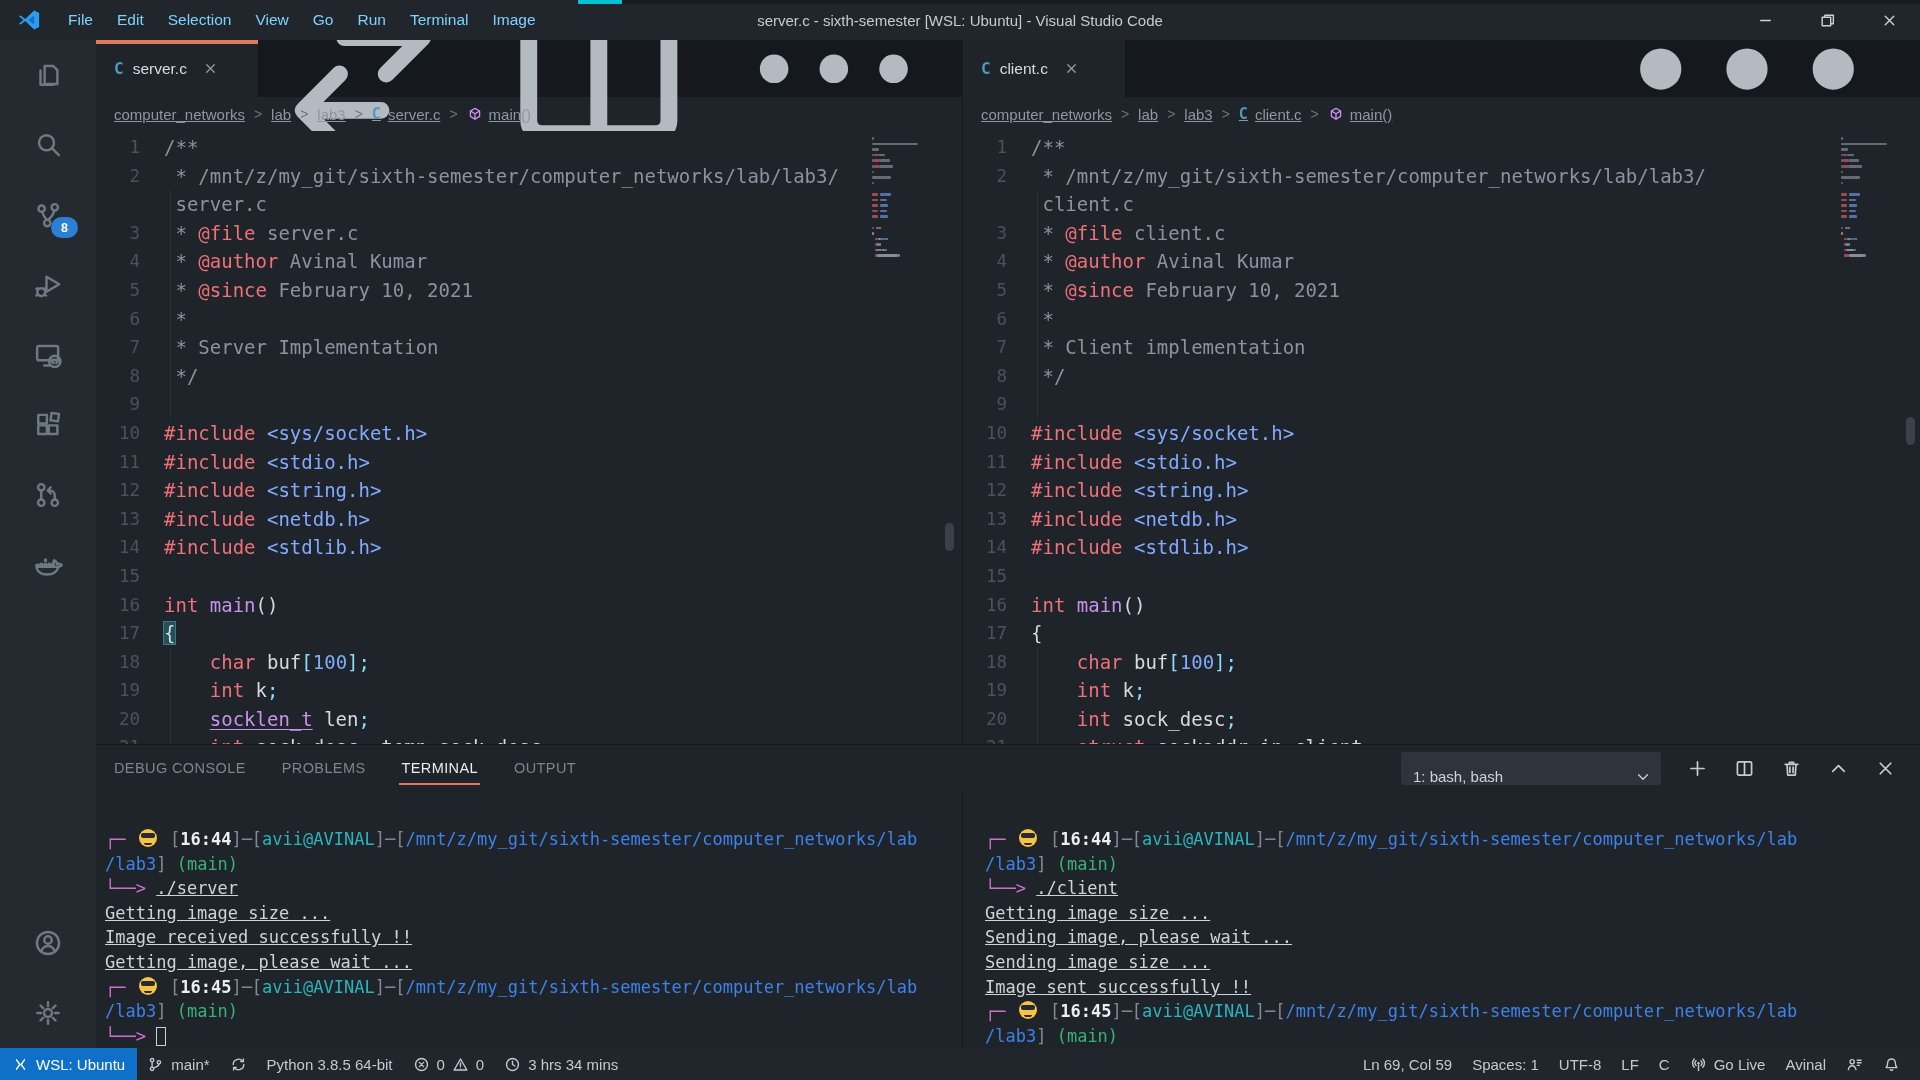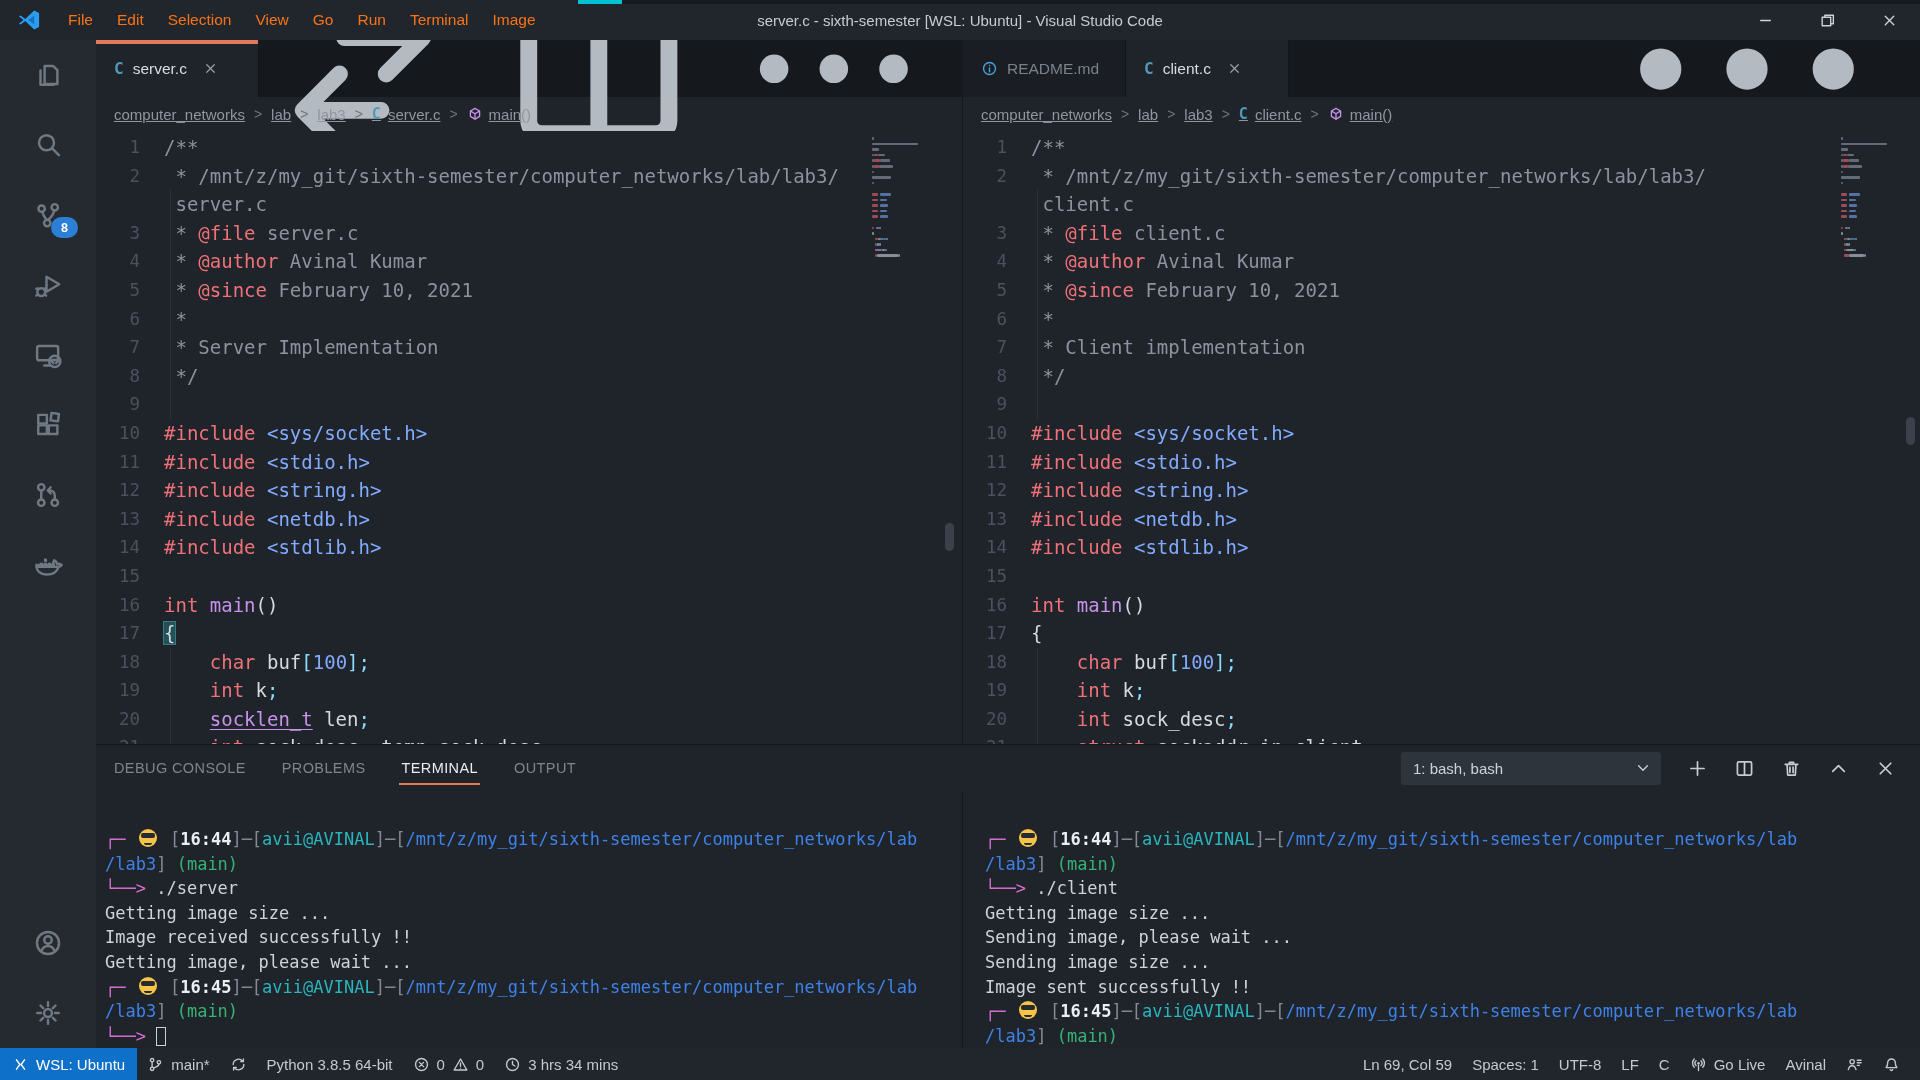--- a/index.html
+++ b/index.html
@@ -2,21 +2,21 @@
 <html><head>
 <meta charset="utf-8">
 <style>
   html,body{margin:0;padding:0;background:#101214;}
   .app{position:relative;width:1920px;height:1080px;overflow:hidden;background:#1f242b;
        font-family:"Liberation Sans",sans-serif;color:#c3c9d2;-webkit-font-smoothing:antialiased;}
   
   .titlebar{position:absolute;top:0;left:0;right:0;height:40px;background:#21262d;display:flex;align-items:center;z-index:30;}
   .tb-logo{width:26px;height:26px;margin:0 14px 0 16px;display:flex;align-items:center;justify-content:center;}
   .menus{display:flex;align-items:center;height:100%;}
-  .menu-item{padding:0 12px;height:100%;display:flex;align-items:center;font-size:15.5px;color:#f97316;cursor:default;text-align:center;}
+  .menu-item{padding:0 12px;height:100%;display:flex;align-items:center;font-size:15.5px;color:#7dd3fc;cursor:default;text-align:center;}
   .tb-title{position:absolute;left:50%;transform:translateX(-50%);font-size:15px;color:#c6cbd3;white-space:nowrap;}
   .win-controls{margin-left:auto;display:flex;height:100%;}
   .win-btn{width:62px;height:100%;display:flex;align-items:center;justify-content:center;color:#cfd3d9;}
   .progress-strip{position:absolute;top:0;left:578px;width:1342px;height:4px;background:#171a1e;z-index:40;}
   .progress-fill{width:44px;height:100%;background:#00c0d4;}
   
   .activitybar{position:absolute;top:40px;left:0;width:96px;bottom:32px;background:#252a31;display:flex;flex-direction:column;align-items:center;z-index:20;}
   .ab-item{width:96px;height:70px;display:flex;align-items:center;justify-content:center;color:#6f7984;position:relative;}
   .ab-item svg{width:30px;height:30px;}
   .ab-spacer{flex:1;}
@@ -58,31 +58,31 @@
   .mm-seg{display:inline-block;height:2.6px;border-radius:1px;}
   .scroll-slider{position:absolute;width:9px;border-radius:5px;background:#3a414b;}
   
   .panel{position:absolute;top:744px;left:96px;right:0;height:304px;background:#1f242b;border-top:1px solid #14171b;z-index:10;}
   .panel-header{height:46px;display:flex;align-items:center;}
   .panel-tabs{display:flex;gap:36px;padding-left:18px;height:100%;align-items:center;}
   .panel-tab{font-size:14.5px;letter-spacing:.4px;color:#7c848e;height:100%;display:flex;align-items:center;position:relative;}
   .panel-tab.active{color:#e9ebee;}
   .panel-tab.active::after{content:"";position:absolute;bottom:6px;left:-2px;right:-2px;height:2.5px;background:#e2795b;}
   .panel-right{margin-left:auto;display:flex;align-items:center;gap:26px;padding-right:24px;color:#c6ccd3;}
-  .term-select{width:238px;height:33px;background:#2e343c;display:flex;align-items:center;font-size:15px;color:#ced3d9;
+  .term-select{width:238px;height:33px;background:#2e343c;display:flex;align-items:flex-end;font-size:15px;color:#ced3d9;
                padding:0 10px 0 12px;border-radius:3px;}
   .term-select .chev{margin-left:auto;display:flex;}
   .panel-right svg{width:21px;height:21px;}
   .terminals{position:absolute;top:46px;left:0;right:0;bottom:0;}
   .term{position:absolute;top:0;bottom:0;padding:36px 0 0 0;font-family:"DejaVu Sans Mono",monospace;font-size:17px;}
   .term.rightcol{border-left:1px solid #14171b;}
   .tline{height:24.6px;line-height:24.6px;white-space:pre;padding-left:9px;}
   .term.rightcol .tline{padding-left:22px;}
   .tk-tp{color:#d670d2;} .tk-tb{color:#848b96;} .tk-tw{color:#eceef1;font-weight:bold;}
-  .tk-tc{color:#2ab5bd;} .tk-tpa{color:#3e82e8;} .tk-tg{color:#36b374;} .tk-tt{color:#ced3da;}
+  .tk-tc{color:#2ab5bd;} .tk-tpa{color:#3e82e8;} .tk-tg{color:#36b374;} .tk-tt{color:#ced3da;text-decoration:underline;}
   .emoji-face{display:inline-block;width:18px;height:18px;border-radius:50%;background:#f6c445;position:relative;vertical-align:-2px;margin:0 3px;}
   .emoji-face::before{content:"";position:absolute;left:2px;right:2px;top:4px;height:5px;background:#262b33;border-radius:2px;}
   .emoji-face::after{content:"";position:absolute;left:5px;right:5px;bottom:2px;height:3px;border-bottom:2px solid #262b33;border-radius:40%;}
   .t-cursor{display:inline-block;width:10px;height:19px;border:1.5px solid #cad0d8;vertical-align:-4px;box-sizing:border-box;}
   
   .statusbar{position:absolute;left:0;right:0;bottom:0;height:32px;background:#21262d;display:flex;align-items:stretch;font-size:15px;z-index:30;}
   .sb-item{display:flex;align-items:center;gap:7px;padding:0 10px;color:#c3c9d2;white-space:nowrap;}
   .sb-item svg{width:17px;height:17px;}
   .sb-item.remote{background:#0e70c8;color:#fff;padding:0 12px;}
   .sb-left{display:flex;align-items:stretch;}
@@ -412,30 +412,20 @@
             <div class="mm-row"><span class="mm-seg" style="width: 3.12px; background: transparent;"></span><span class="mm-seg" style="width: 3.12px; background: rgb(179, 83, 95);"></span><span class="mm-seg" style="width: 3.12px; background: rgb(154, 161, 172);"></span><span class="mm-seg" style="width: 2px; background: rgb(109, 163, 189);"></span><span class="mm-seg" style="width: 2.34px; background: rgb(93, 127, 185);"></span><span class="mm-seg" style="width: 2px; background: rgb(109, 163, 189);"></span></div>
             <div class="mm-row"><span class="mm-seg" style="width: 3.12px; background: transparent;"></span><span class="mm-seg" style="width: 2.34px; background: rgb(179, 83, 95);"></span><span class="mm-seg" style="width: 2px; background: rgb(154, 161, 172);"></span><span class="mm-seg" style="width: 2px; background: rgb(109, 163, 189);"></span></div>
             <div class="mm-row"><span class="mm-seg" style="width: 3.12px; background: transparent;"></span><span class="mm-seg" style="width: 7.02px; background: rgb(154, 118, 181);"></span><span class="mm-seg" style="width: 3.12px; background: rgb(154, 161, 172);"></span><span class="mm-seg" style="width: 2px; background: rgb(109, 163, 189);"></span></div>
             <div class="mm-row"><span class="mm-seg" style="width: 3.12px; background: transparent;"></span><span class="mm-seg" style="width: 2.34px; background: rgb(179, 83, 95);"></span><span class="mm-seg" style="width: 20.28px; background: rgb(154, 161, 172);"></span><span class="mm-seg" style="width: 2px; background: rgb(109, 163, 189);"></span></div>
           </div>
           <div class="scroll-slider" style="right: 8px; top: 392px; height: 28px;"></div>
         </div>
       </div>
       <div class="group right" style="left: 866px; width: 958px;">
         <div class="tabbar">
-          <div class="tab">
-            <span class="t-icon" style="display: inline-flex; width: 17px; height: 17px;">
-              <svg viewBox="0 0 16 16" fill="none" stroke="currentColor" stroke-width="1.3" stroke-linecap="round" stroke-linejoin="round" style="width: 100%; height: 100%;">
-                <circle cx="8" cy="8" r="5.6"></circle>
-                <circle cx="8" cy="5.2" r=".7" fill="currentColor" stroke="none"></circle>
-                <path d="M8 7.4v3.6"></path>
-              </svg>
-            </span>
-            <span>README.md</span>
-          </div>
           <div class="tab active">
             <span class="c-ico">C</span>
             <span>client.c</span>
             <span class="t-close">
               <svg viewBox="0 0 16 16" fill="none" stroke="currentColor" stroke-width="1.3" stroke-linecap="round" stroke-linejoin="round">
                 <path d="M4 4l8 8M12 4l-8 8"></path>
               </svg>
             </span>
           </div>
           <div class="tab-toolbar">

